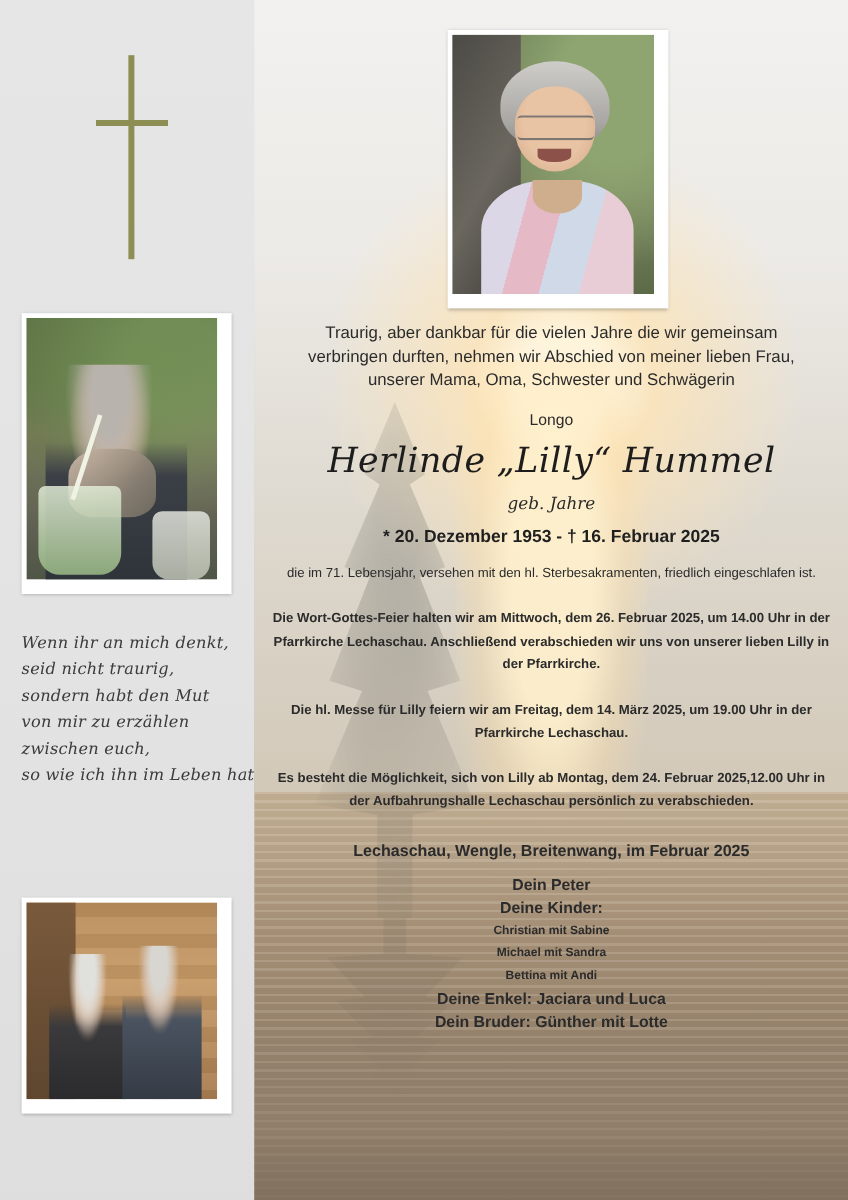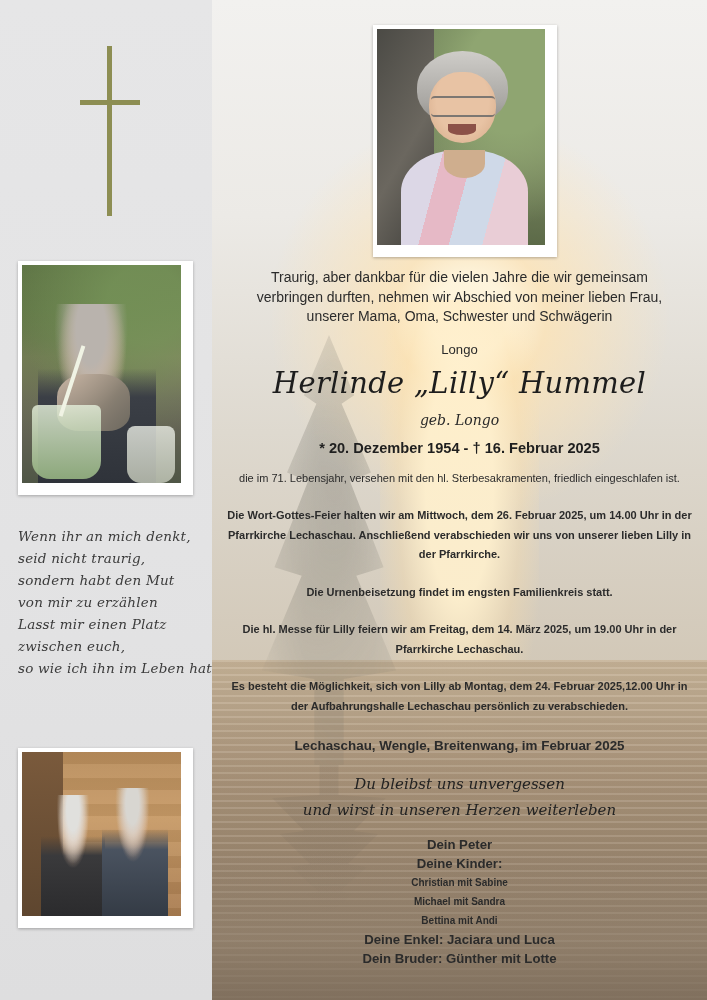--- a/index.html
+++ b/index.html
@@ -393,21 +393,20 @@
         <div class="p1-straw"></div>
         <div class="p1-glass2"></div>
       </div>
     </div>
 
     <div class="verse">
       <div>Wenn ihr an mich denkt,</div>
       <div>seid nicht traurig,</div>
       <div>sondern habt den Mut</div>
       <div>von mir zu erzählen</div>
-      <div>Lasst mir einen Platz</div>
       <div>zwischen euch,</div>
       <div>so wie ich ihn im Leben hatte.</div>
     </div>
 
     <div class="photo-frame" id="photo-left-2">
       <div class="photo">
         <div class="p2-bg"></div>
         <div class="p2-wall-dark"></div>
         <div class="p2-left-person"></div>
         <div class="p2-right-person"></div>
@@ -439,40 +438,35 @@
     </div>
 
     <div class="content">
 
       <div class="intro">Traurig, aber dankbar für die vielen Jahre die wir gemeinsam verbringen durften, nehmen wir Abschied von meiner lieben Frau, unserer Mama, Oma, Schwester und Schwägerin</div>
 
       <div class="frau">Longo</div>
 
       <div class="name">Herlinde „Lilly“ Hummel</div>
 
-      <div class="geb">geb. Longo</div>
-
-      <div class="dates">* 20. Dezember 1954 - † 16. Februar 2025</div>
+      <div class="geb">geb. Jahre</div>
+
+      <div class="dates">* 20. Dezember 1953 - † 16. Februar 2025</div>
 
       <div class="para">die im 71. Lebensjahr, versehen mit den hl. Sterbesakramenten, friedlich eingeschlafen ist.</div>
 
       <div class="para bold spaced">Die Wort-Gottes-Feier halten wir am Mittwoch, dem 26. Februar 2025, um 14.00 Uhr in der Pfarrkirche Lechaschau. Anschließend verabschieden wir uns von unserer lieben Lilly in der Pfarrkirche.</div>
 
-      <div class="para bold spaced">Die Urnenbeisetzung findet im engsten Familienkreis statt.</div>
 
       <div class="para bold spaced">Die hl. Messe für Lilly feiern wir am Freitag, dem 14. März 2025, um 19.00 Uhr in der Pfarrkirche Lechaschau.</div>
 
       <div class="para bold spaced">Es besteht die Möglichkeit, sich von Lilly ab Montag, dem 24. Februar 2025,12.00 Uhr in der Aufbahrungshalle Lechaschau persönlich zu verabschieden.</div>
 
       <div class="place">Lechaschau, Wengle, Breitenwang, im Februar 2025</div>
 
-      <div class="script">
-        <div>Du bleibst uns unvergessen</div>
-        <div>und wirst in unseren Herzen weiterleben</div>
-      </div>
 
       <div class="family">
         <div>Dein Peter</div>
         <div>Deine Kinder:</div>
         <div class="big">Christian mit Sabine</div>
         <div class="big">Michael mit Sandra</div>
         <div class="big">Bettina mit Andi</div>
         <div>Deine Enkel: Jaciara und Luca</div>
         <div>Dein Bruder: Günther mit Lotte</div>
 

